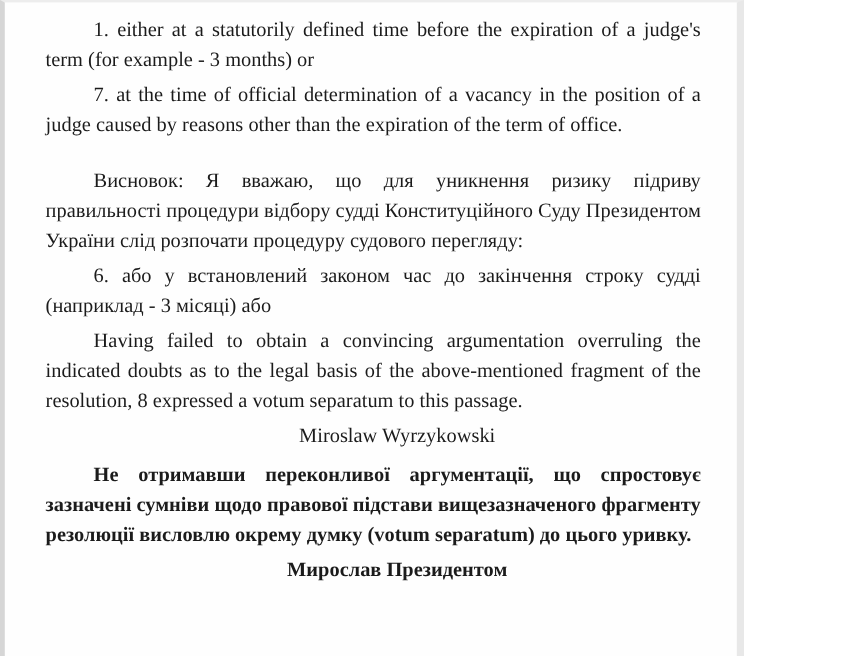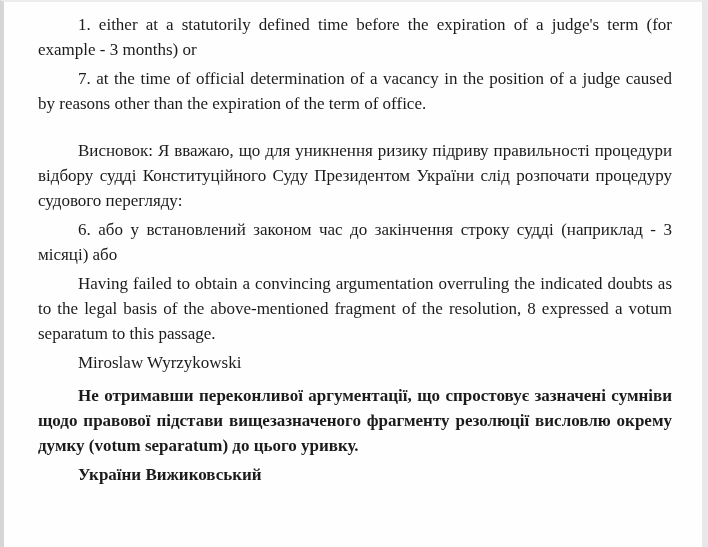--- a/index.html
+++ b/index.html
@@ -2,21 +2,21 @@
 <html><head>
 <meta charset="utf-8">
 <style>
   html, body {
     margin: 0;
     padding: 0;
     background: #ffffff;
   }
   .page {
     position: relative;
-    width: 708px;
+    width: 620px;
     height: 547px;
     box-sizing: border-box;
     background: #fefefe;
     border-left: 4px solid #d6d6d6;
     border-right: 6px solid #e8e8e8;
     border-top: 2px solid #ededed;
     padding: 10px 30px 0 34px;
     overflow: hidden;
     font-family: "Liberation Serif", "DejaVu Serif", serif;
     font-size: 17px;
@@ -25,35 +25,35 @@
     -webkit-font-smoothing: antialiased;
   }
   .para {
     margin: 0 0 4px 0;
     text-align: justify;
     text-indent: 40px;
   }
   .gap-large { margin-top: 22px; }
   .gap-mid   { margin-top: 8px; }
   .bold      { font-weight: bold; }
-  .signature { text-align: left; font-family: Liberation Serif, serif; }
+  .signature { text-align: center; font-family: Liberation Serif, serif; }
 </style>
 </head>
 <body>
 
 <div class="page">
   <p class="para">1. either at a statutorily defined time before the expiration of a judge's term (for example - 3 months) or</p>
 
   <p class="para">7. at the time of official determination of a vacancy in the position of a judge caused by reasons other than the expiration of the term of office.</p>
 
   <p class="para gap-large" lang="uk">Висновок: Я вважаю, що для уникнення ризику підриву правильності процедури відбору судді Конституційного Суду Президентом України слід розпочати процедуру судового перегляду:</p>
 
   <p class="para" lang="uk">6. або у встановлений законом час до закінчення строку судді (наприклад - 3 місяці) або</p>
 
 
   <p class="para">Having failed to obtain a convincing argumentation overruling the indicated doubts as to the legal basis of the above-mentioned fragment of the resolution, 8 expressed a votum separatum to this passage.</p>
 
   <p class="para signature">Miroslaw Wyrzykowski</p>
 
   <p class="para bold gap-mid" lang="uk">Не отримавши переконливої аргументації, що спростовує зазначені сумніви щодо правової підстави вищезазначеного фрагменту резолюції висловлю окрему думку (votum separatum) до цього уривку.</p>
 
-  <p class="para bold signature" lang="uk">України Вижиковський</p>
+  <p class="para bold signature" lang="uk">Мирослав Президентом</p>
 </div>
 
 </body></html>

